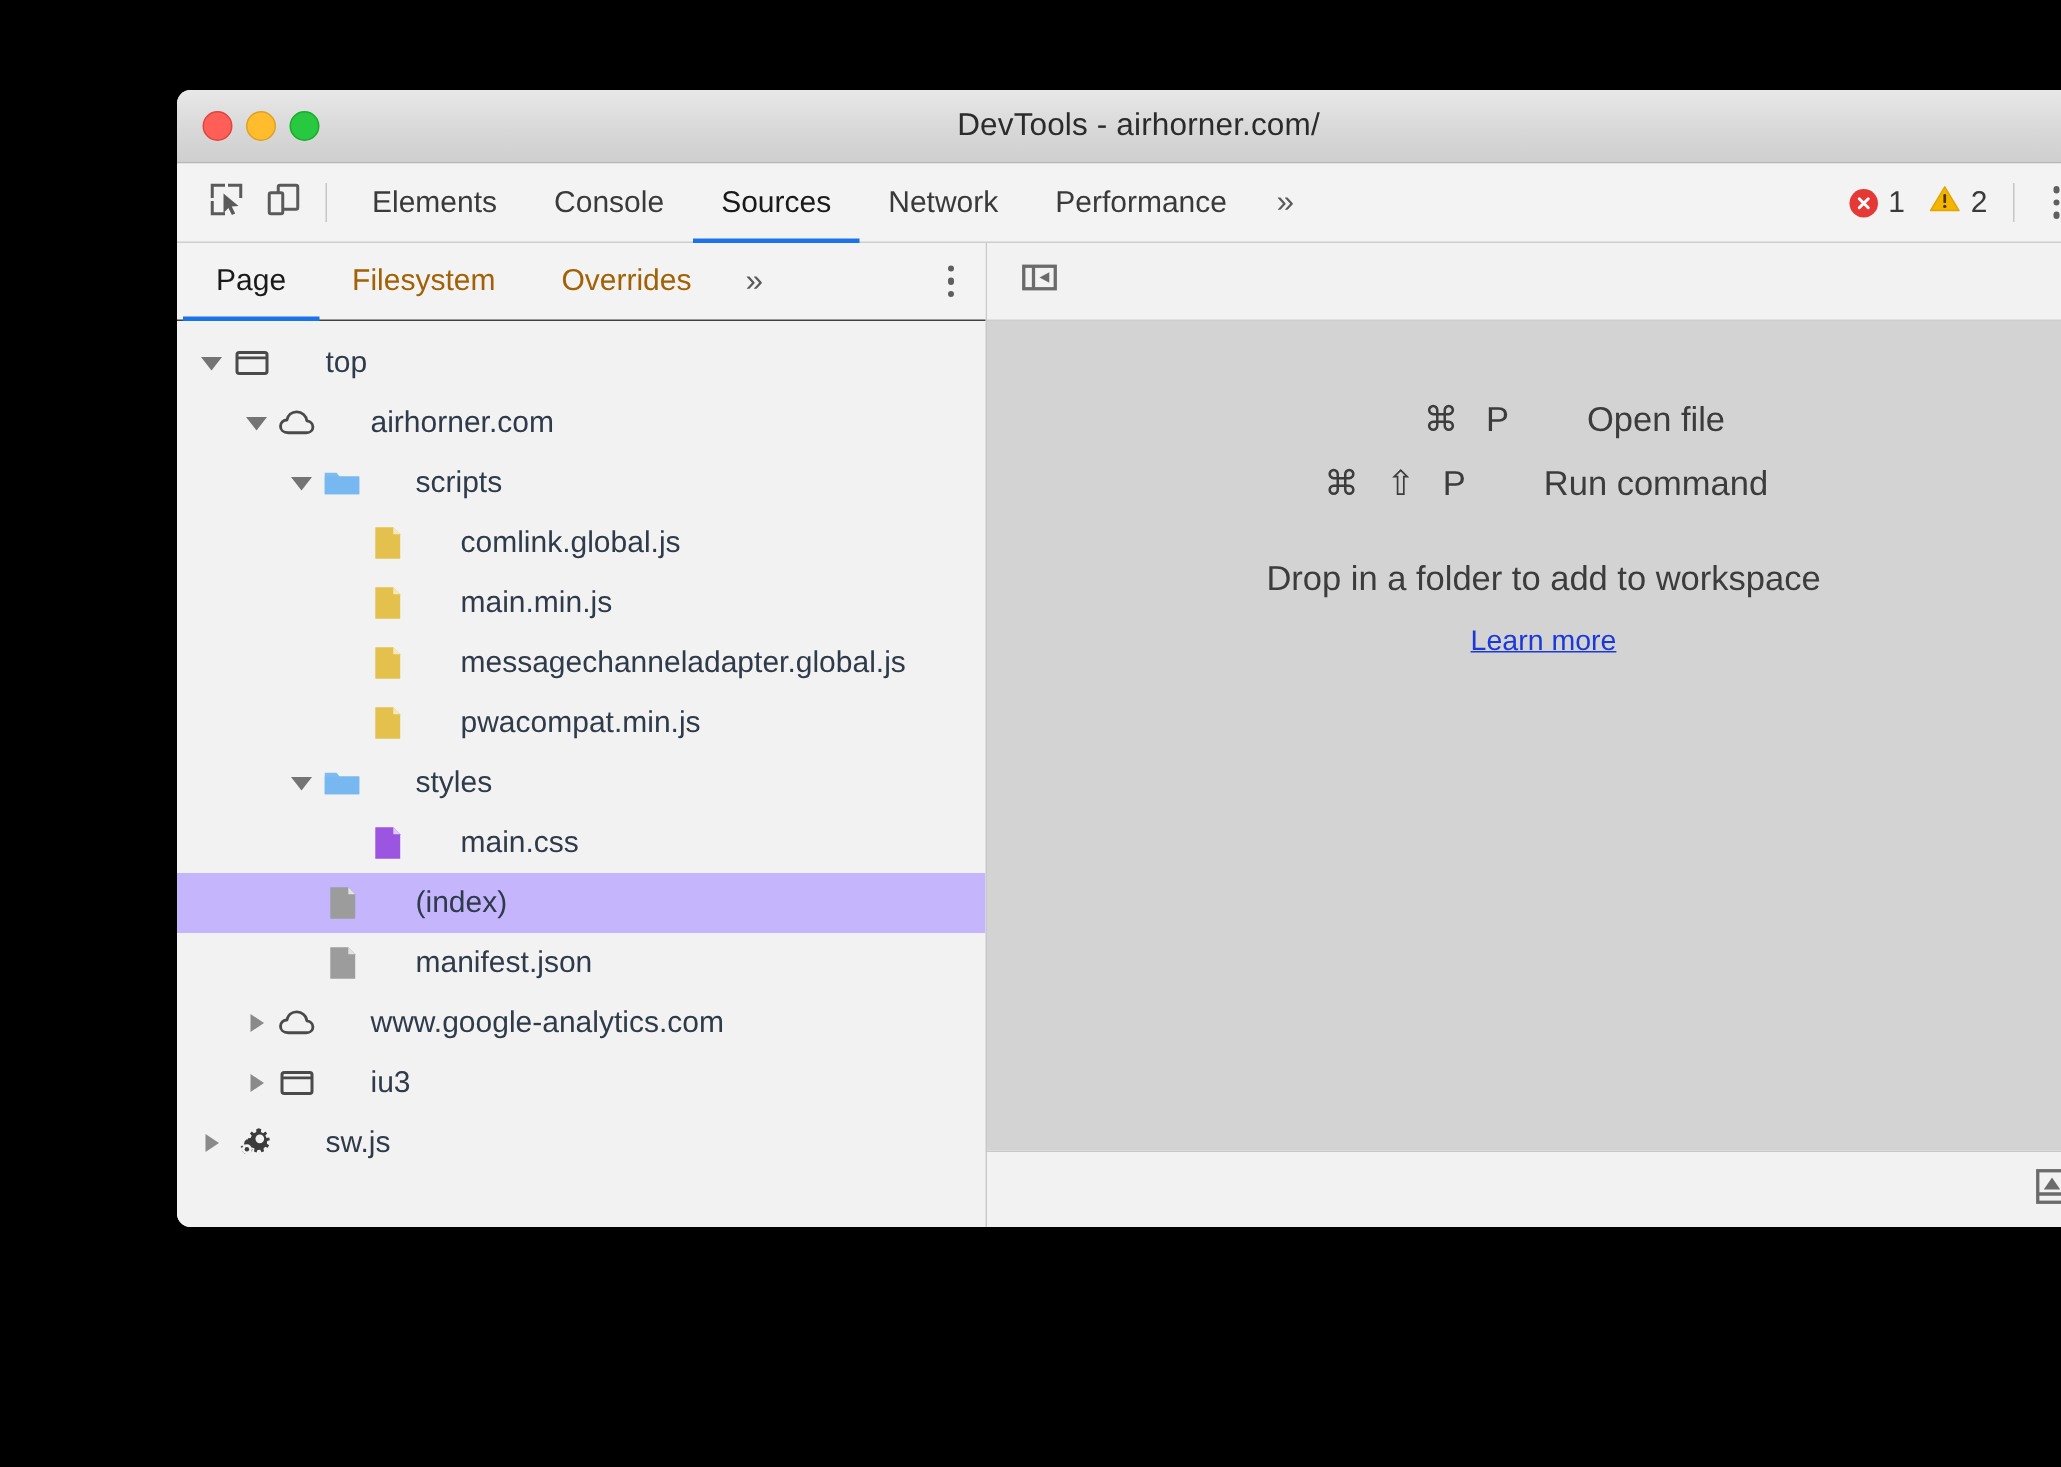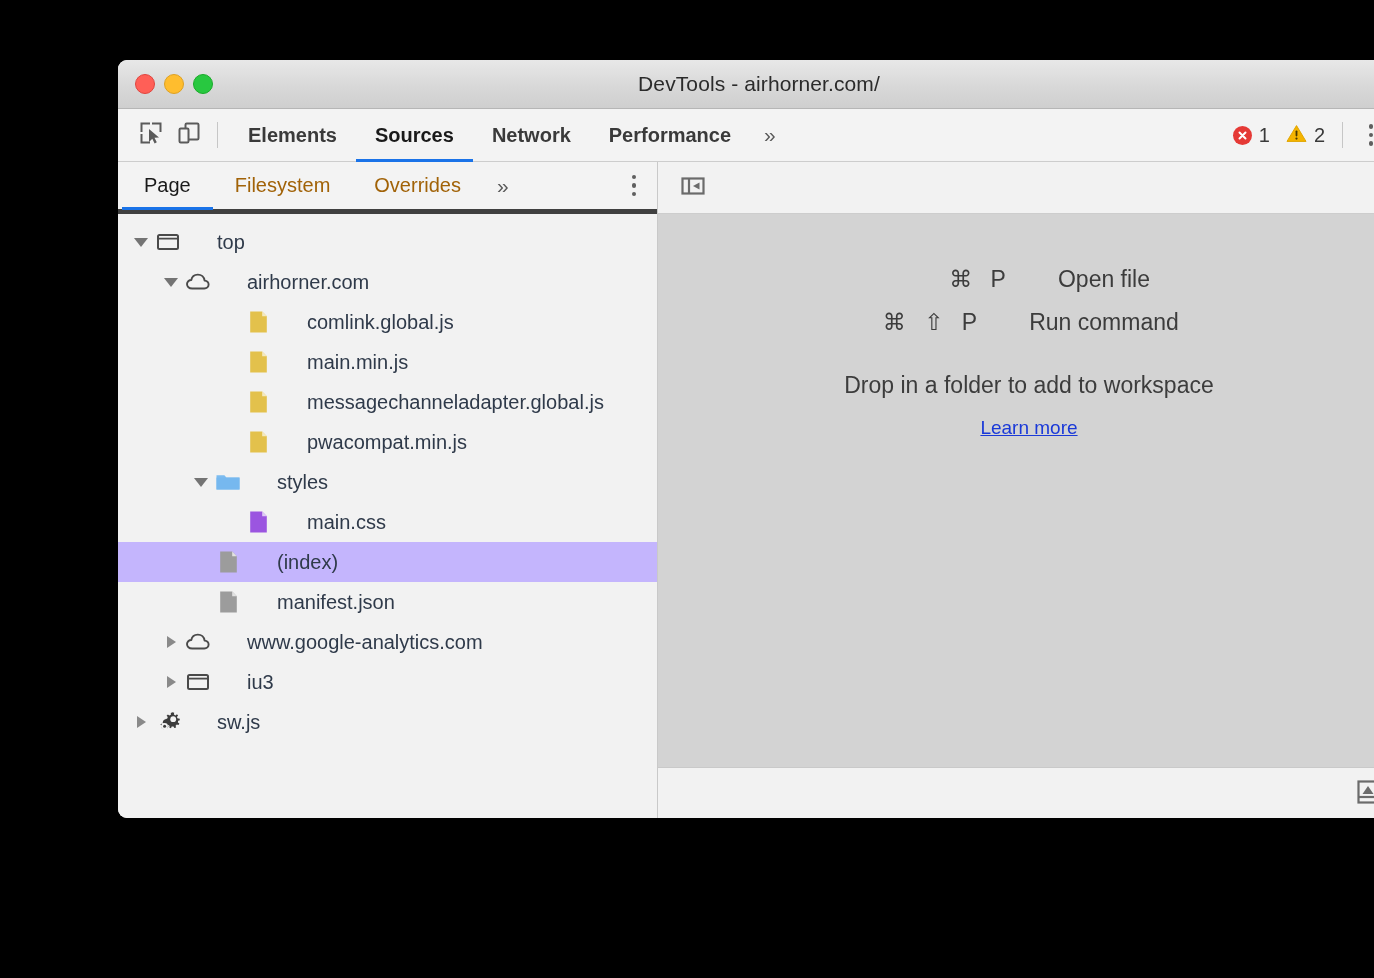--- a/index.html
+++ b/index.html
@@ -102,21 +102,20 @@
   }
   .panel-tab {
     position: relative;
     display: flex;
     align-items: center;
     padding: 0 19px;
     font-size: 20px;
     color: #3a3a3a;
     cursor: default;
     white-space: nowrap;
-    font-weight: bold;
   }
   .panel-tab.active { color: #1a1a1a; }
   .panel-tab.active::after {
     content: "";
     position: absolute;
     left: 0; right: 0; bottom: -1px;
     height: 3px;
     background: #1a73e8;
   }
   .tb-more {
@@ -183,21 +182,21 @@
     width: 539px;
     background: #f2f2f2;
     border-right: 1px solid #c9c9c9;
     display: flex;
     flex-direction: column;
   }
   .nav-tabbar {
     position: relative;
     height: 52px;
     background: #f3f3f3;
-    border-bottom: 5px solid #404040;
+    border-bottom: 1px solid #404040;
     display: flex;
     align-items: stretch;
     padding-left: 4px;
     box-sizing: border-box;
   }
   .nav-tab {
     position: relative;
     display: flex;
     align-items: center;
     padding: 0 22px;
@@ -388,20 +387,23 @@
             <rect x="3.5" y="8.5" width="9" height="14" rx="1.2" stroke="#5a5a5a" stroke-width="2" fill="#f3f3f3"></rect>
           </svg>
         </span>
       </div>
 
       <div class="tb-sep"></div>
 
       <div class="panel-tabs">
         <div class="panel-tab">
           <span>Elements</span>
+        </div>
+        <div class="panel-tab">
+          <span>Console</span>
         </div>
         <div class="panel-tab active">
           <span>Sources</span>
         </div>
         <div class="panel-tab">
           <span>Network</span>
         </div>
         <div class="panel-tab">
           <span>Performance</span>
         </div>
@@ -483,20 +485,33 @@
               <span style="display: inline-block; flex: 0 0 44px; width: 44px;"></span>
               <span class="disc">
                 <span class="tri-down"></span>
               </span>
               <span class="ticon">
                 <svg width="26" height="26" viewBox="0 0 26 26">
                   <path d="M7.2 19.5 C3.9 19.5 2 17.5 2 15.1 C2 12.8 3.9 11 6.3 11 C6.9 7.8 9.4 5.6 12.8 5.6 C16.4 5.6 19.2 8.2 19.6 11.6 C22 11.9 23.6 13.6 23.6 15.6 C23.6 17.8 21.8 19.5 19.3 19.5 Z" fill="none" stroke="#4a4a4a" stroke-width="1.9" stroke-linejoin="round"></path>
                 </svg>
               </span>
               <span class="tlabel">airhorner.com</span>
+            </div>
+            <div class="tree-row">
+              <span style="display: inline-block; flex: 0 0 74px; width: 74px;"></span>
+              <span class="disc">
+                <span class="tri-down"></span>
+              </span>
+              <span class="ticon">
+                <svg width="26" height="26" viewBox="0 0 26 26">
+                  <path d="M1.5 6.2 H9.4 L11.4 8.6 H24.5 V20.5 H1.5 Z" fill="#7cbcf0"></path>
+                  <path d="M1.5 8.6 H24.5 V20.5 H1.5 Z" fill="#76b8ef"></path>
+                </svg>
+              </span>
+              <span class="tlabel">scripts</span>
             </div>
             <div class="tree-row">
               <span style="display: inline-block; flex: 0 0 104px; width: 104px;"></span>
               <span class="disc none"></span>
               <span class="ticon">
                 <svg width="26" height="26" viewBox="0 0 26 26">
                   <path d="M5.2 2.5 H17.2 L21.8 7.2 V23.5 H5.2 Z" fill="#e3c14c"></path>
                   <path d="M17.2 2.5 L21.8 7.2 H17.2 Z" fill="#f4eac2"></path>
                 </svg>
               </span>

